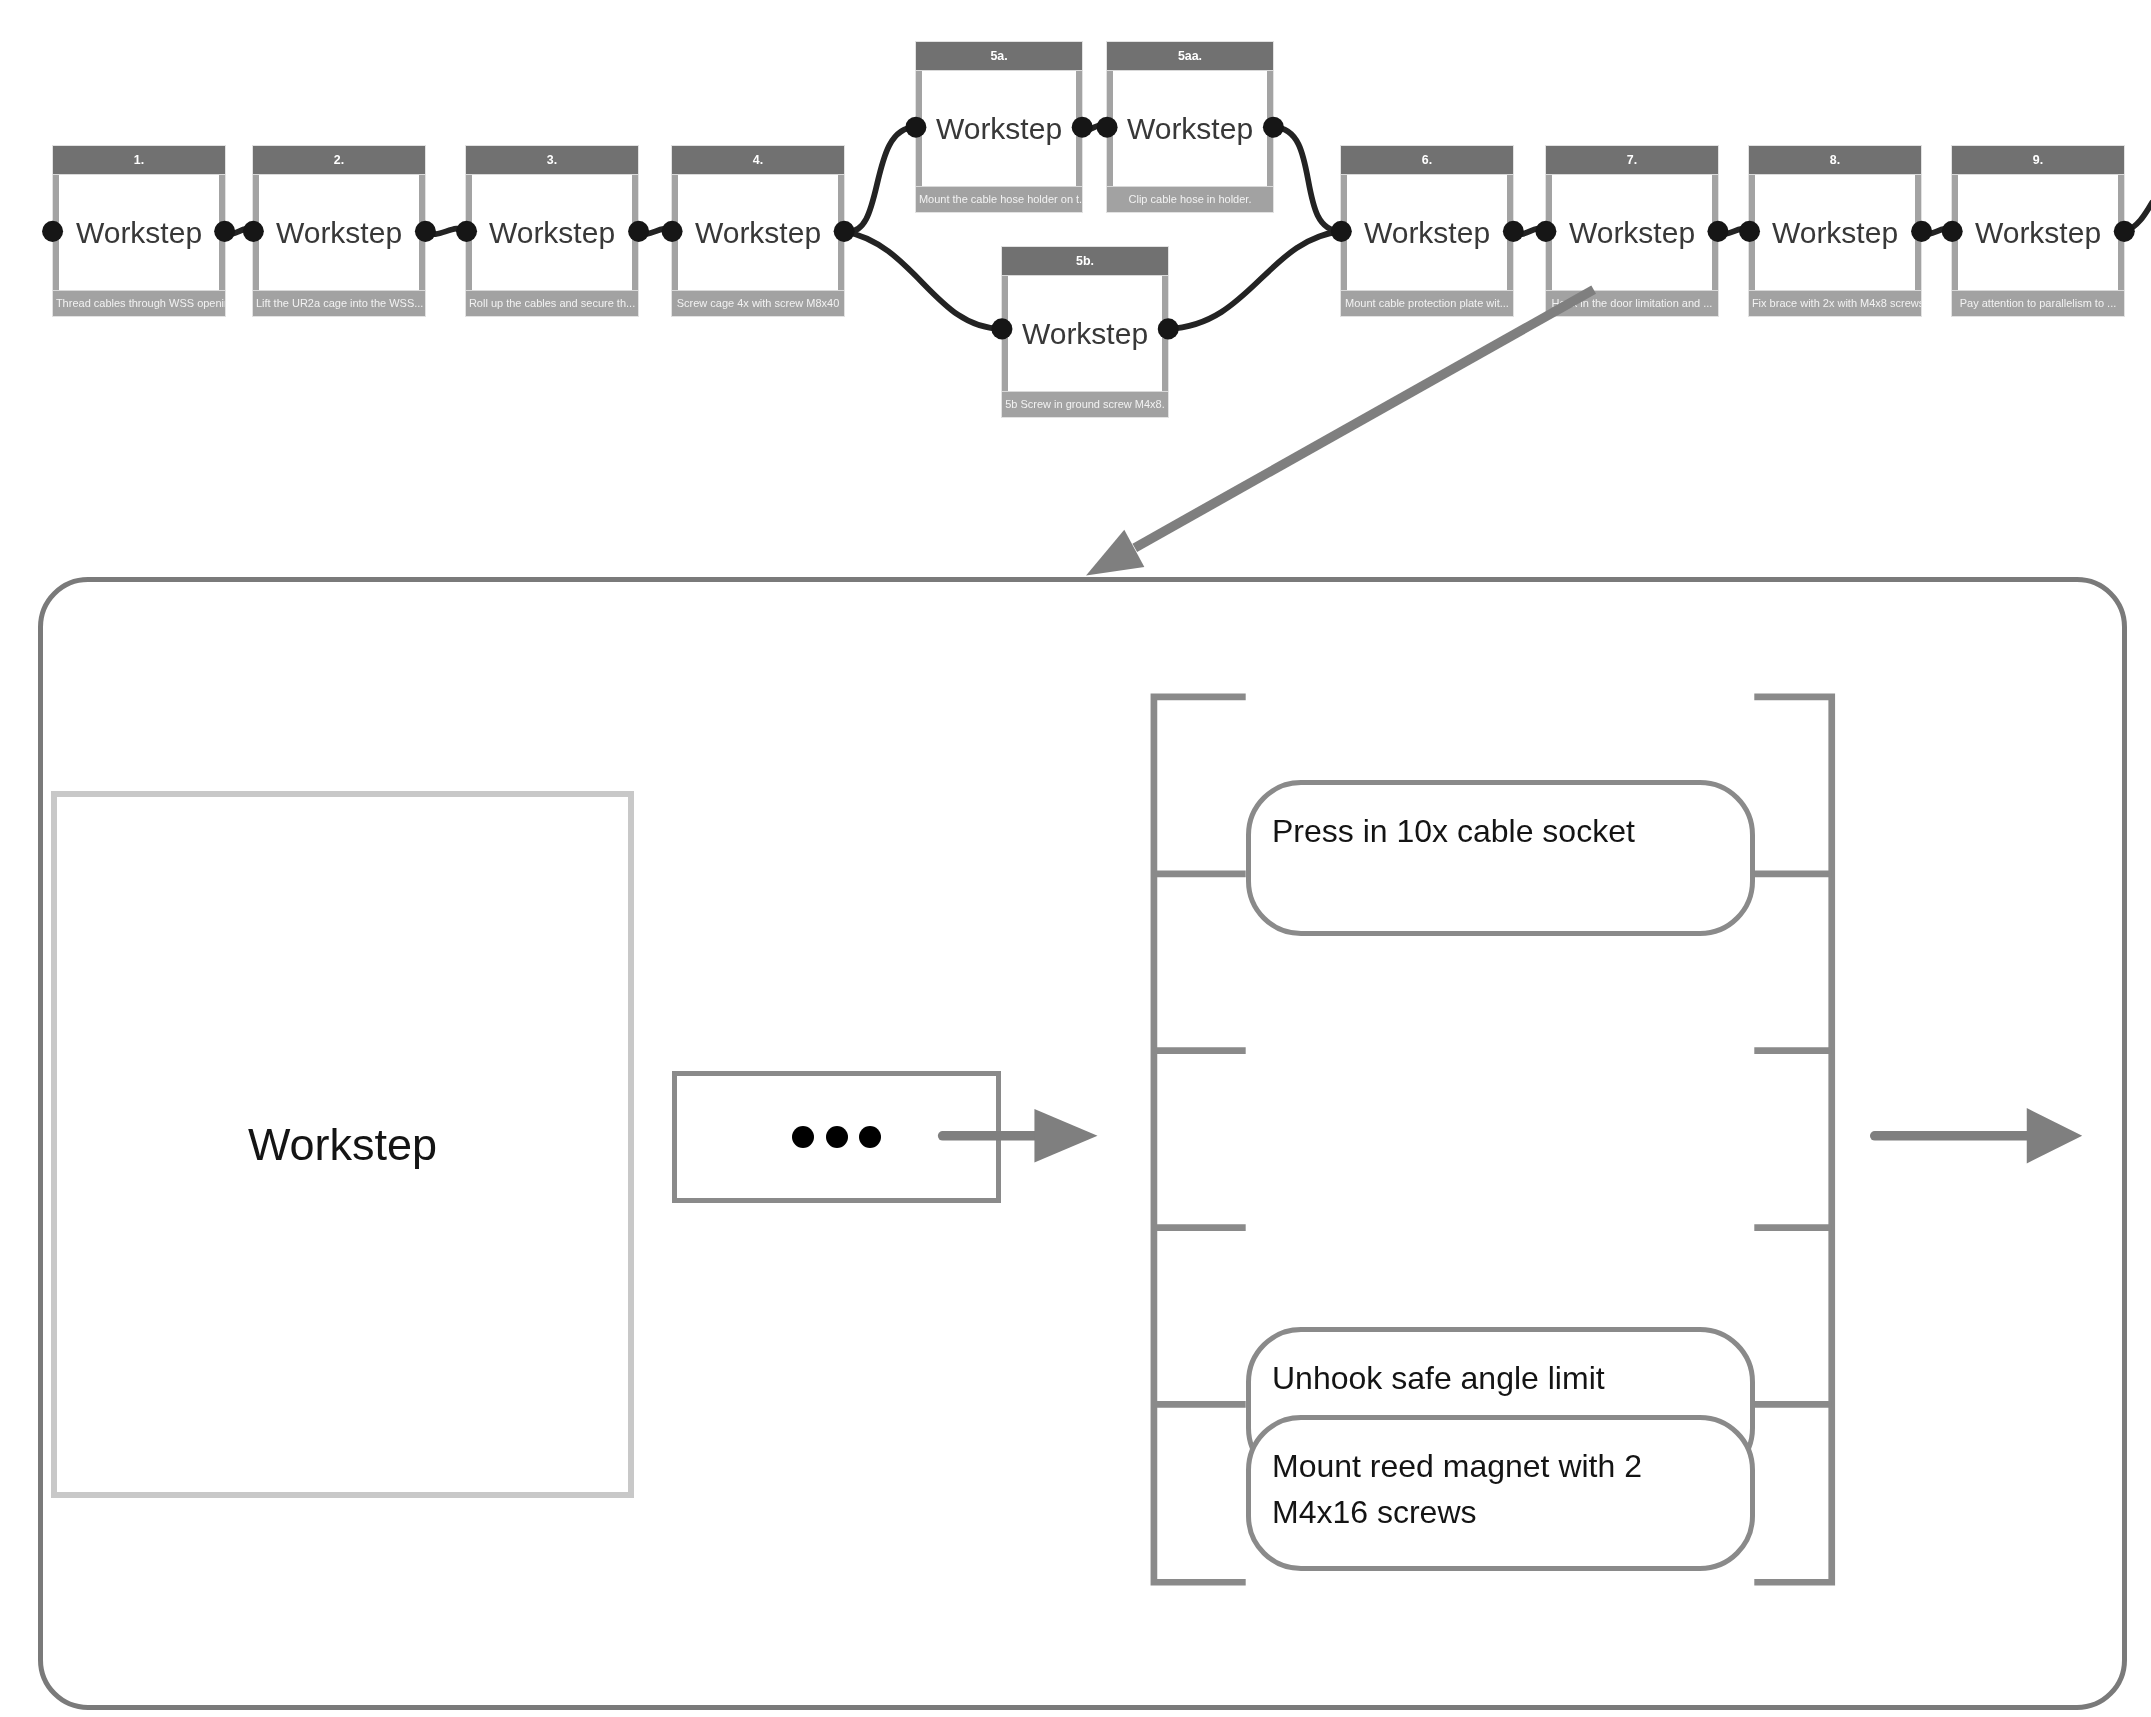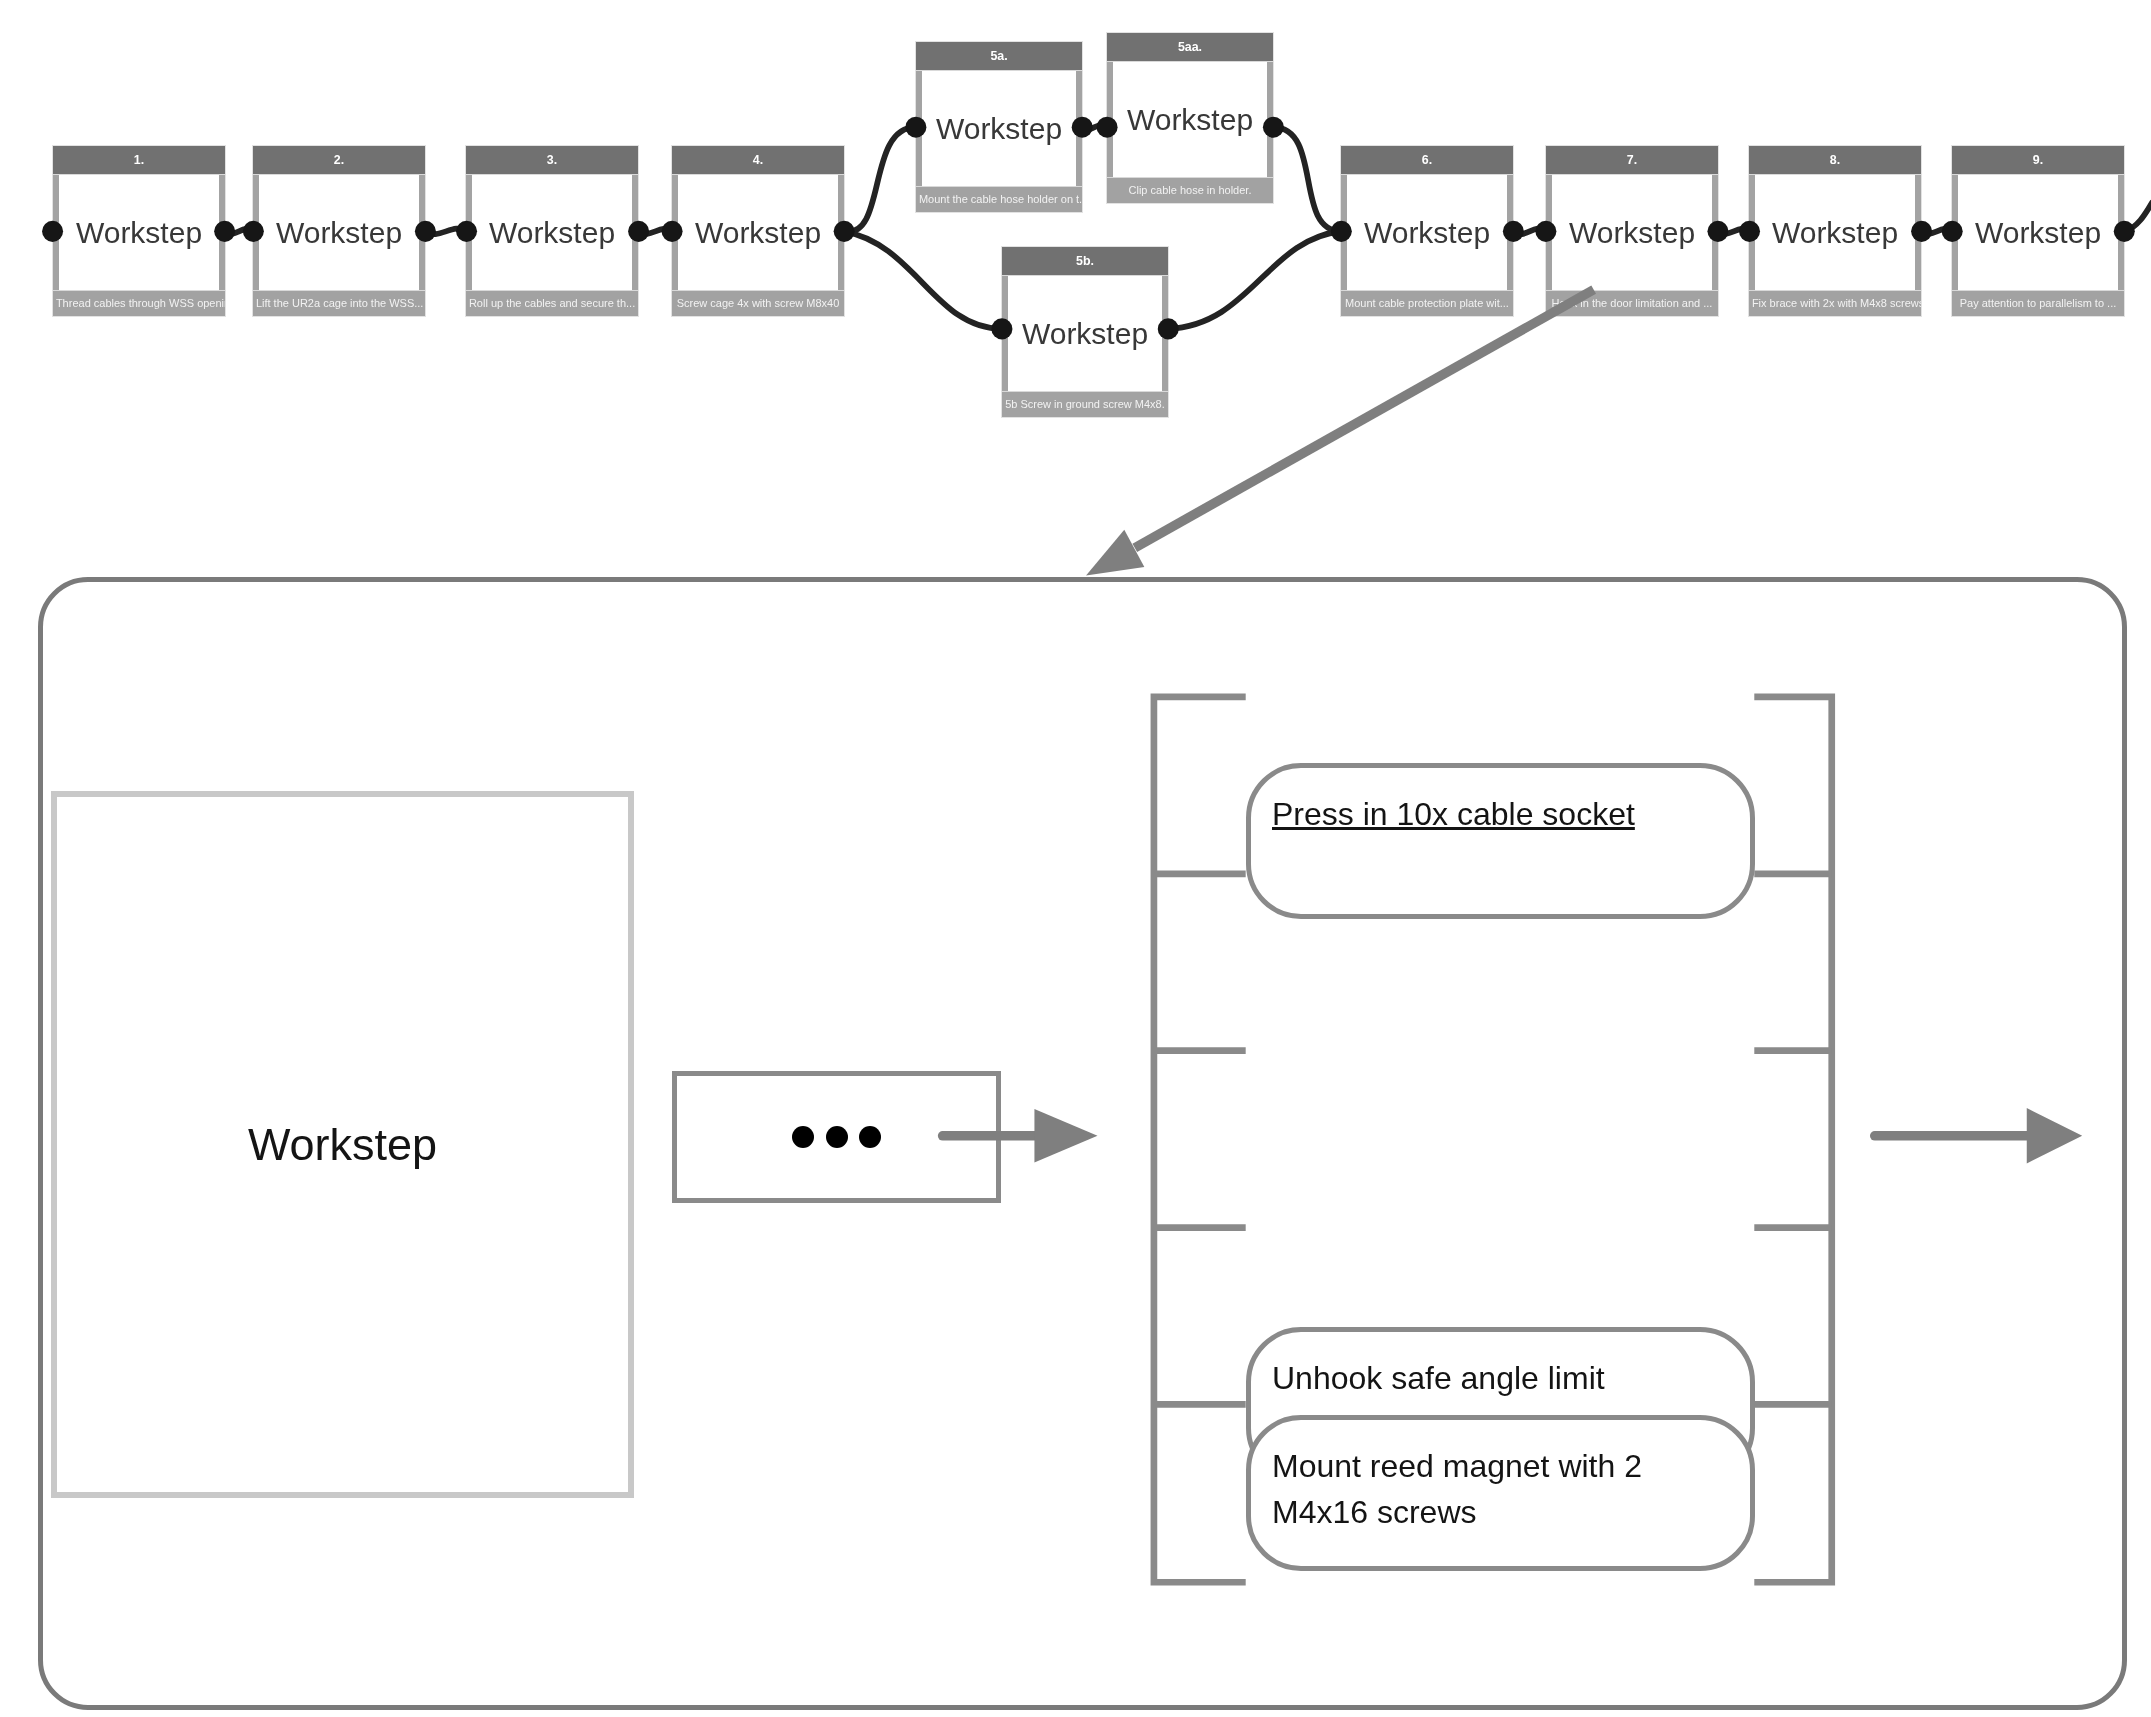--- a/index.html
+++ b/index.html
@@ -11,38 +11,38 @@
         box-shadow:0 0 0 1px #e2e2e2;display:flex;flex-direction:column;}
   .card-head{height:28px;background:#717171;color:#ffffff;font-size:12.4px;font-weight:bold;
              display:flex;align-items:center;justify-content:center;border-bottom:1.9px solid #d9d9d9;}
   .card-body{flex:1;background:#ffffff;margin:0 5.7px;display:flex;align-items:center;justify-content:center;
              font-size:30px;color:#383838;white-space:nowrap;overflow:hidden;}
   .card-foot{height:25px;background:#a2a2a2;color:#f2f2f2;font-size:11px;line-height:25px;
              text-align:center;white-space:nowrap;overflow:hidden;padding:0 2.9px;border-top:1.9px solid #d9d9d9;}
   .c1{left:53px;top:146px;}  .c2{left:253px;top:146px;} .c3{left:466px;top:146px;}
   .c4{left:672px;top:146px;} .c6{left:1341px;top:146px;} .c7{left:1546px;top:146px;}
   .c8{left:1749px;top:146px;} .c9{left:1952px;top:146px;}
-  .c5a{left:916px;top:42px;width:166px;}  .c5aa{left:1107px;top:33px;width:166px;}
+  .c5a{left:916px;top:42px;width:166px;}  .c5aa{left:1107px;top:42px;width:166px;}
   .c5b{left:1002px;top:247px;width:166px;}
 
   
   .panel{position:absolute;left:38px;top:577px;width:2089px;height:1133px;
          border:5.7px solid #7a7a7a;border-radius:50px;box-sizing:border-box;background:#fff;}
   .bigbox{position:absolute;left:51px;top:791px;width:583px;height:707px;border:6.7px solid #c8c8c8;
           box-sizing:border-box;display:flex;align-items:center;justify-content:center;
           font-size:45px;color:#141414;background:#fff;}
   .ellipsisbox{position:absolute;left:672px;top:1071px;width:329px;height:132px;
                border:5.7px solid #8a8a8a;box-sizing:border-box;background:#fff;
                display:flex;align-items:center;justify-content:center;gap:11.5px;}
   .dot{width:22px;height:22px;border-radius:50%;background:#000;}
 
   .substep{position:absolute;left:1246px;width:509px;height:156px;border:5.7px solid #8a8a8a;
            border-radius:55px;box-sizing:border-box;background:#fff;
            padding:23px 25px 0 21px;font-size:32px;line-height:46px;color:#141414;}
-  .s1{top:619px;} .s2{top:763px;text-decoration:underline;} .s3{top:973px;} .s4{top:1150px;} .s5{top:1327px;} .s6{top:1415px;}
+  .s1{top:619px;} .s2{top:780px;} .s3{top:973px;} .s4{top:1150px;} .s5{top:1327px;} .s6{top:1415px;}
 
   svg.overlay{position:absolute;left:0;top:0;pointer-events:none;}
 </style>
 </head>
 <body>
 
 <div class="stage">
 
   <div class="card c1">
     <div class="card-head">1.</div>

